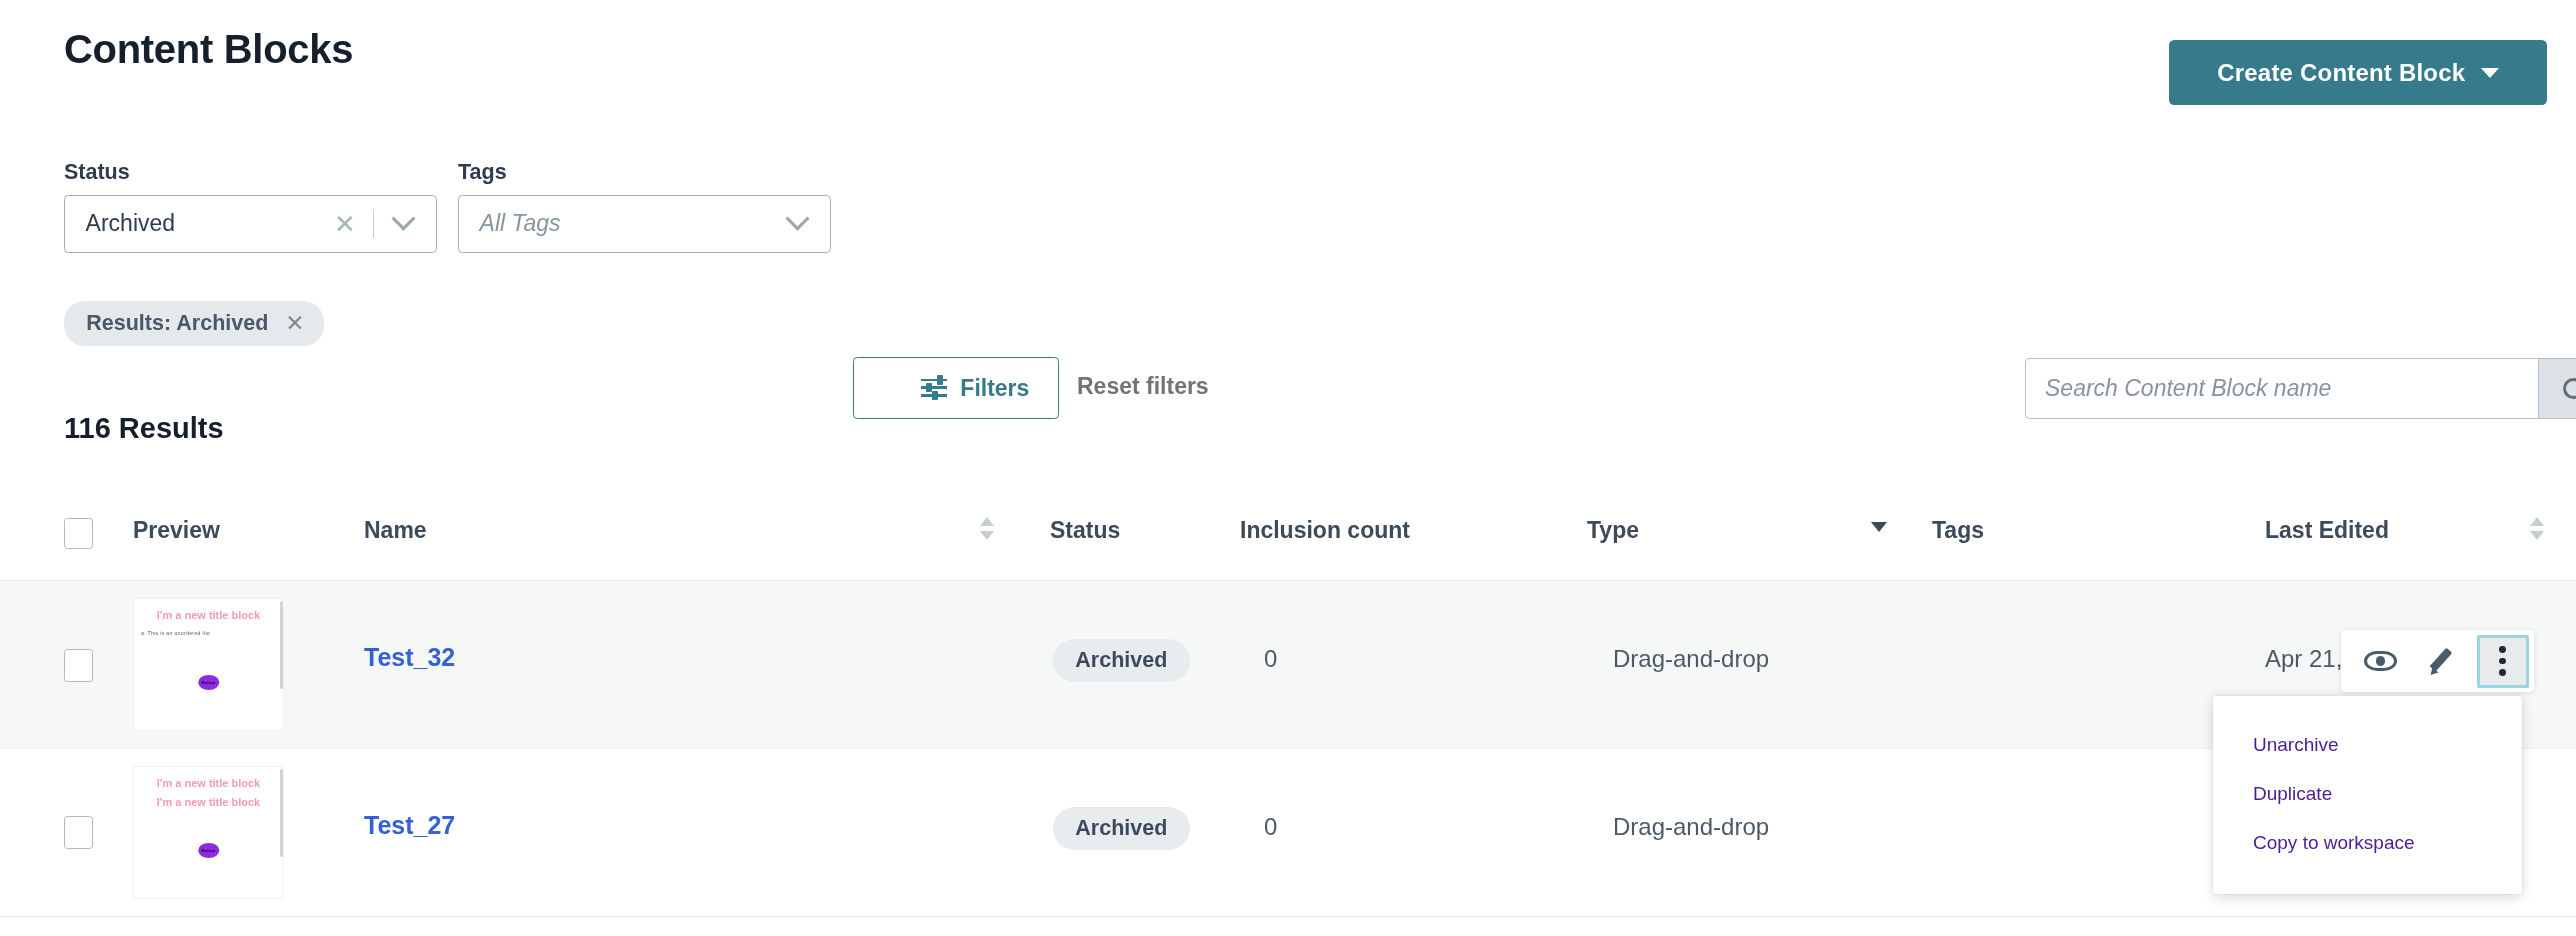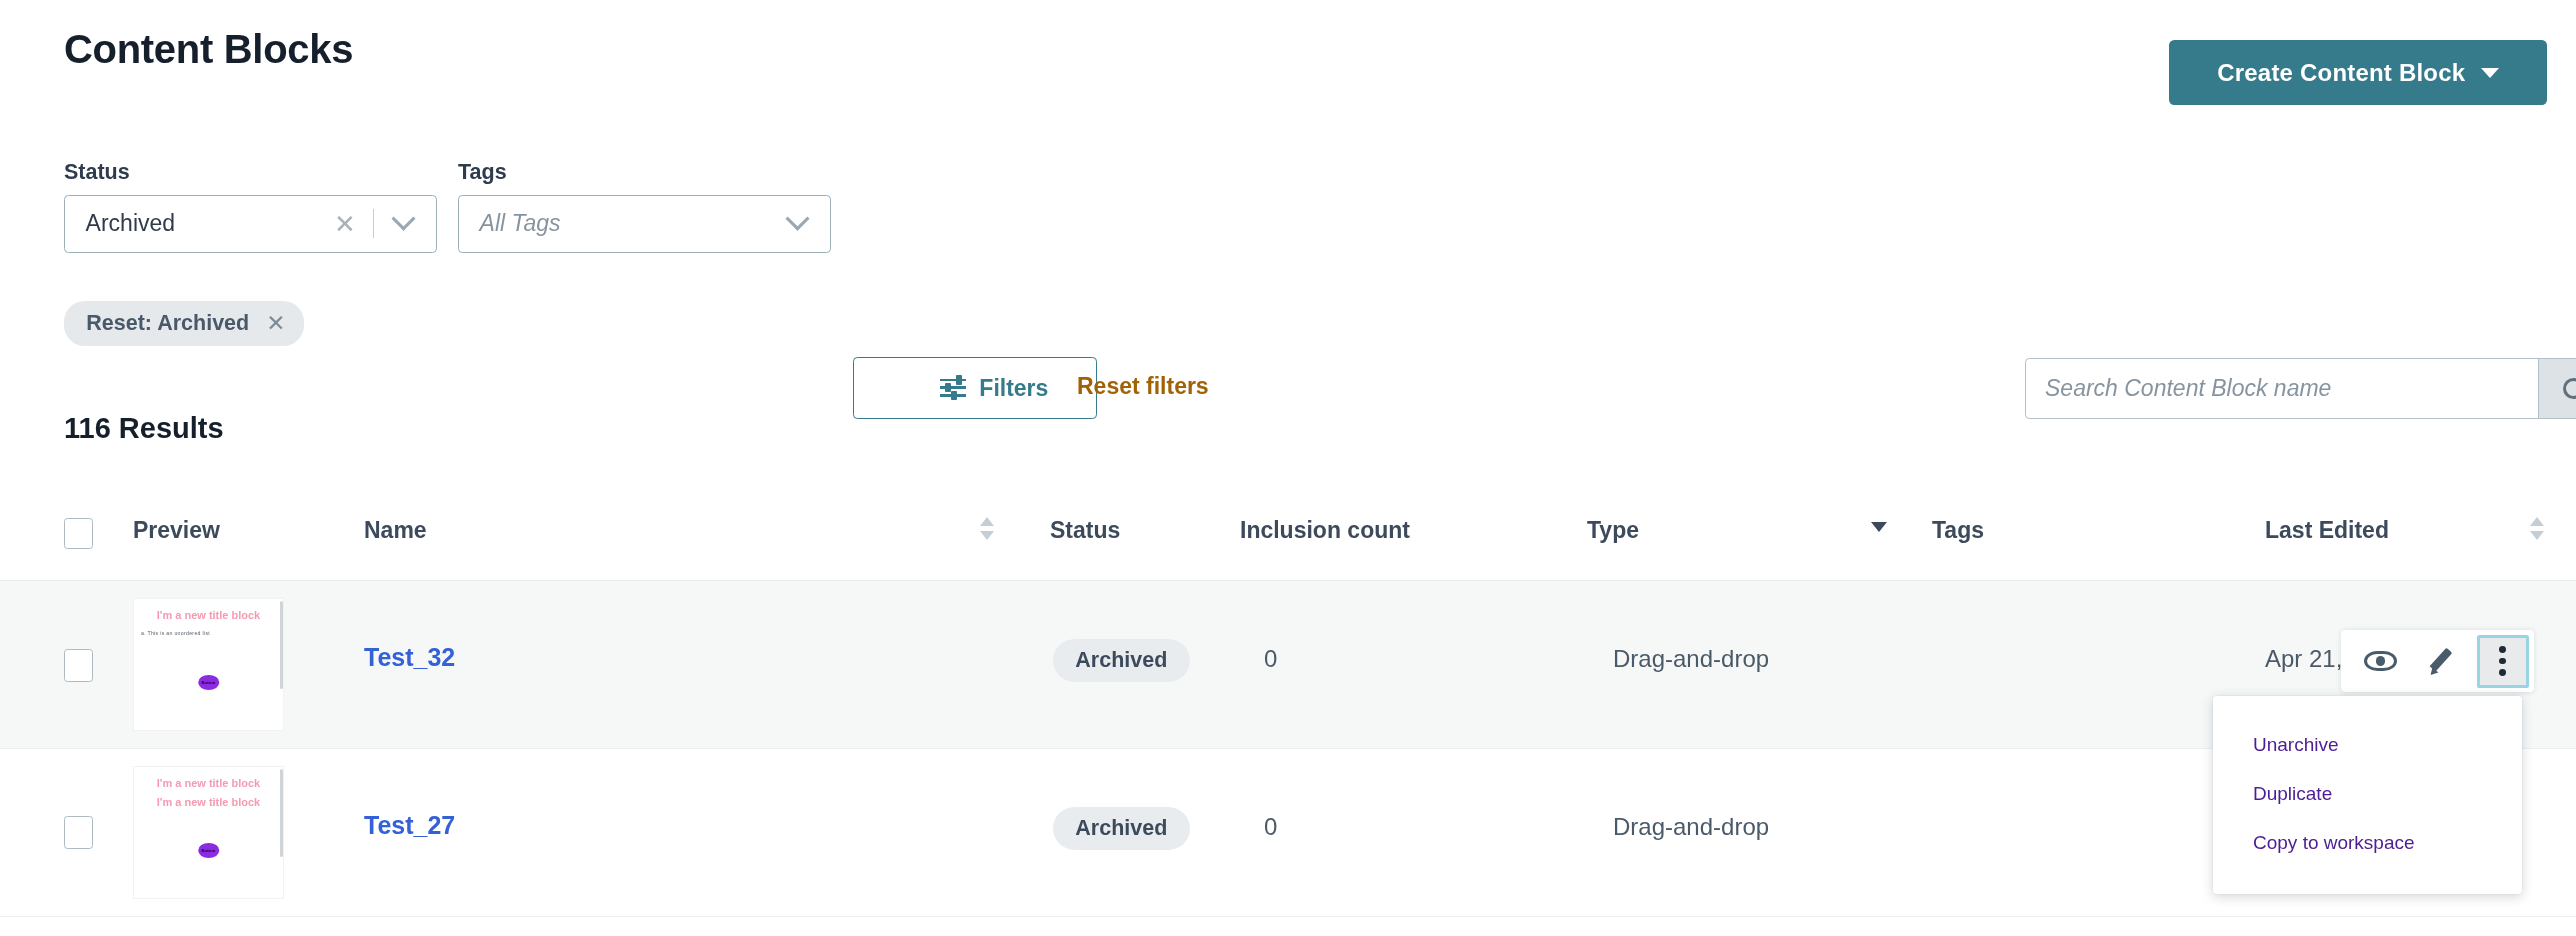--- a/index.html
+++ b/index.html
@@ -117,21 +117,21 @@
     border-bottom: 3px solid #9aa8b3;
     transform: rotate(45deg) translate(-3.4px,-3.4px);
     margin: 0 15.5px;
   }
   #status-field { left: 64px; top: 0; width: 373px; }
   #tags-field   { left: 458px; top: 0; width: 373px; }
 
   .filters-button {
     position: absolute;
     left: 853px; top: 197px;
-    width: 244px; height: 62px;
+    width: 206px; height: 62px;
     border: 1.3px solid #357b8c;
     border-radius: 4.3px;
     background: #ffffff;
     color: #357b8c;
     font-family: "Liberation Sans", sans-serif;
     font-size: 23px;
     font-weight: 700;
     display: flex;
     align-items: center;
     justify-content: center;
@@ -153,21 +153,21 @@
   }
   .sliders-icon b:nth-of-type(1) { top: -1.7px; left: 16.3px; }
   .sliders-icon b:nth-of-type(2) { top: 6px;  left: 5.2px; }
   .sliders-icon b:nth-of-type(3) { top: 13.7px; left: 11.2px; }
 
   .reset-filters {
     position: absolute;
     left: 1077px; top: 213px;
     font-size: 23px;
     font-weight: 700;
-    color: #a16207;
+    color: #737373;
     cursor: pointer;
     white-space: nowrap;
   }
 
   .search-wrap {
     position: absolute;
     left: 2025px; top: 198px;
     width: 584px; height: 61px;
     border: 1.3px solid #b3bfc7;
     border-radius: 4.3px;
@@ -524,21 +524,21 @@
     <div class="search-wrap">
       <input class="search-input" type="text" placeholder="Search Content Block name" style="">
       <button class="search-btn">
         <span class="mag"></span>
       </button>
     </div>
   </div>
 
   <div class="chip-row">
     <span class="chip">
-      <span class="chip-label">Reset: Archived</span>
+      <span class="chip-label">Results: Archived</span>
       <span class="chip-x">✕</span>
     </span>
   </div>
 
   <div class="results-count">116 Results</div>
 
   <div class="table">
 
     <div class="thead">
       <div class="th" style="left:133px">Preview</div>

